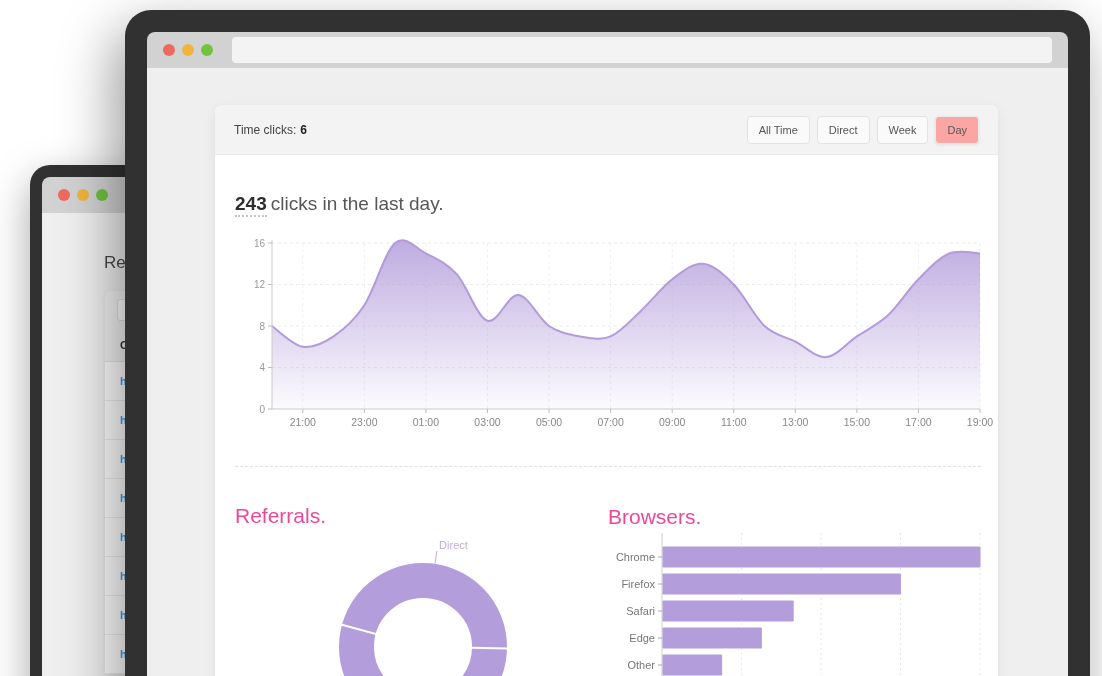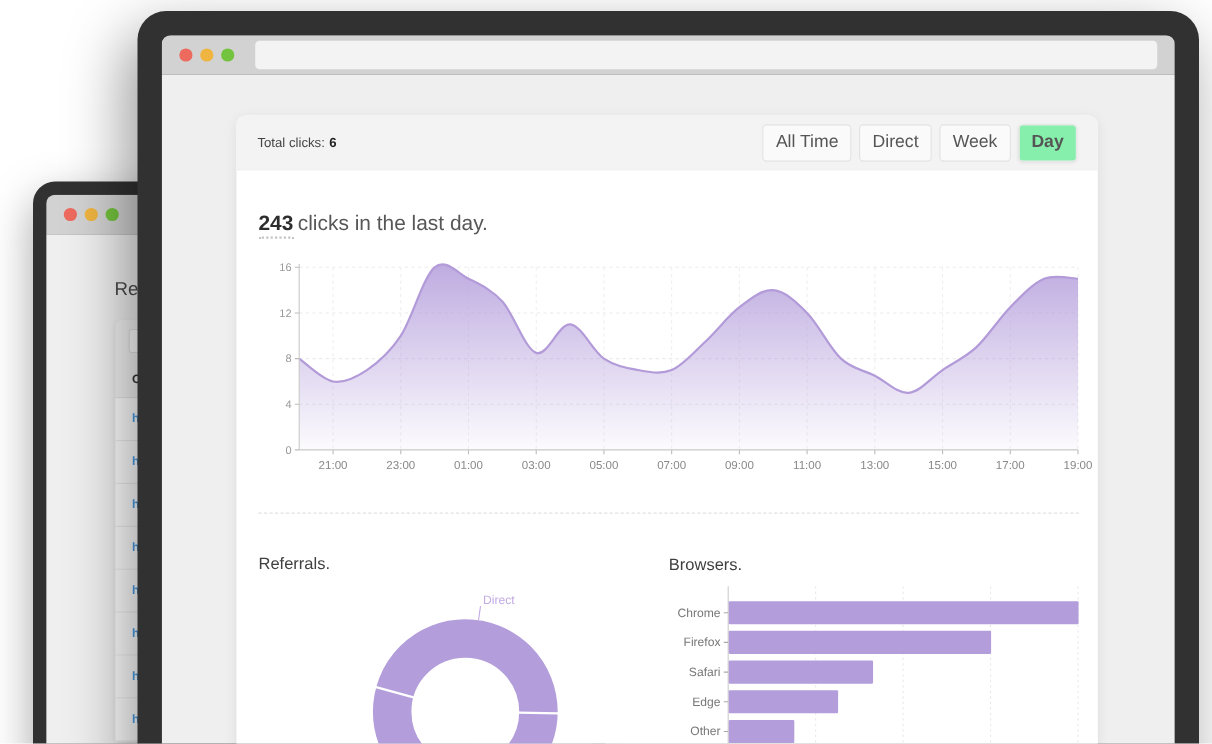--- a/index.html
+++ b/index.html
@@ -40,28 +40,28 @@
 
   
   .card { position:absolute; left:68px; top:37px; width:783px; height:660px;
     background:#fff; border-radius:8px; box-shadow:0 3px 12px rgba(0,0,0,.07); }
   .card-header { height:50px; background:#f3f3f3; border-radius:8px 8px 0 0;
     border-bottom:1px solid #ececec; display:flex; align-items:center;
     justify-content:space-between; padding:0 19px; }
   .total { font-size:12px; color:#444; }
   .total b { margin-left:4px; color:#222; }
   .fbtns { display:flex; gap:7px; }
-  .fbtn { font-size:16px; color:#555; padding:7px 11px; background:#fafafa;
+  .fbtn { font-size:11px; color:#555; padding:7px 11px; background:#fafafa;
     border:1px solid #e2e2e2; border-radius:4px; font-family:inherit; cursor:pointer; }
-  .fbtn.active { background:#86efac; border-color:#e9e9e9; box-shadow:0 1px 3px rgba(0,0,0,.08);font-weight:bold; }
+  .fbtn.active { background:#fca5a5; border-color:#e9e9e9; box-shadow:0 1px 3px rgba(0,0,0,.08); }
   .headline { position:absolute; left:20px; top:88px; font-size:19px; color:#575757;text-align:right; }
   .headline b { color:#2d2d2d; border-bottom:2px dotted #c3c3c3; padding-bottom:1px; margin-right:4px; }
   #area-svg { position:absolute; left:20px; top:131px; }
   .divider { position:absolute; left:20px; right:17px; top:361px; border-top:1px dashed #e2e2e2; }
-  .sec-title { position:absolute; font-size:15px; color:#404040; }
+  .sec-title { position:absolute; font-size:21px; color:#ec4899; }
   .ref-title { left:20px; top:399px; }
   .brow-title { left:393px; top:400px;text-align:right; }
   #donut-svg { position:absolute; left:100px; top:423px; }
   #bar-svg { position:absolute; left:383px; top:412px; }
 </style>
 </head>
 <body>
 
 <div class="window win-back">
   <div class="chrome-inner">
@@ -112,21 +112,21 @@
     <div class="titlebar">
       <span class="light red"></span>
       <span class="light yellow"></span>
       <span class="light green"></span>
       <div class="urlbar"></div>
     </div>
     <div class="content">
       <div class="card">
         <div class="card-header">
           <div class="total">
-            <span>Total clicks:</span><b>6</b>
+            <span>Time clicks:</span><b>6</b>
           </div>
           <div class="fbtns">
               <button class="fbtn">All Time</button>
               <button class="fbtn">Direct</button>
               <button class="fbtn">Week</button>
               <button class="fbtn active">Day</button>
             </div>
         </div>
         <div class="headline">
           <b>243</b><span>clicks in the last day.</span>

